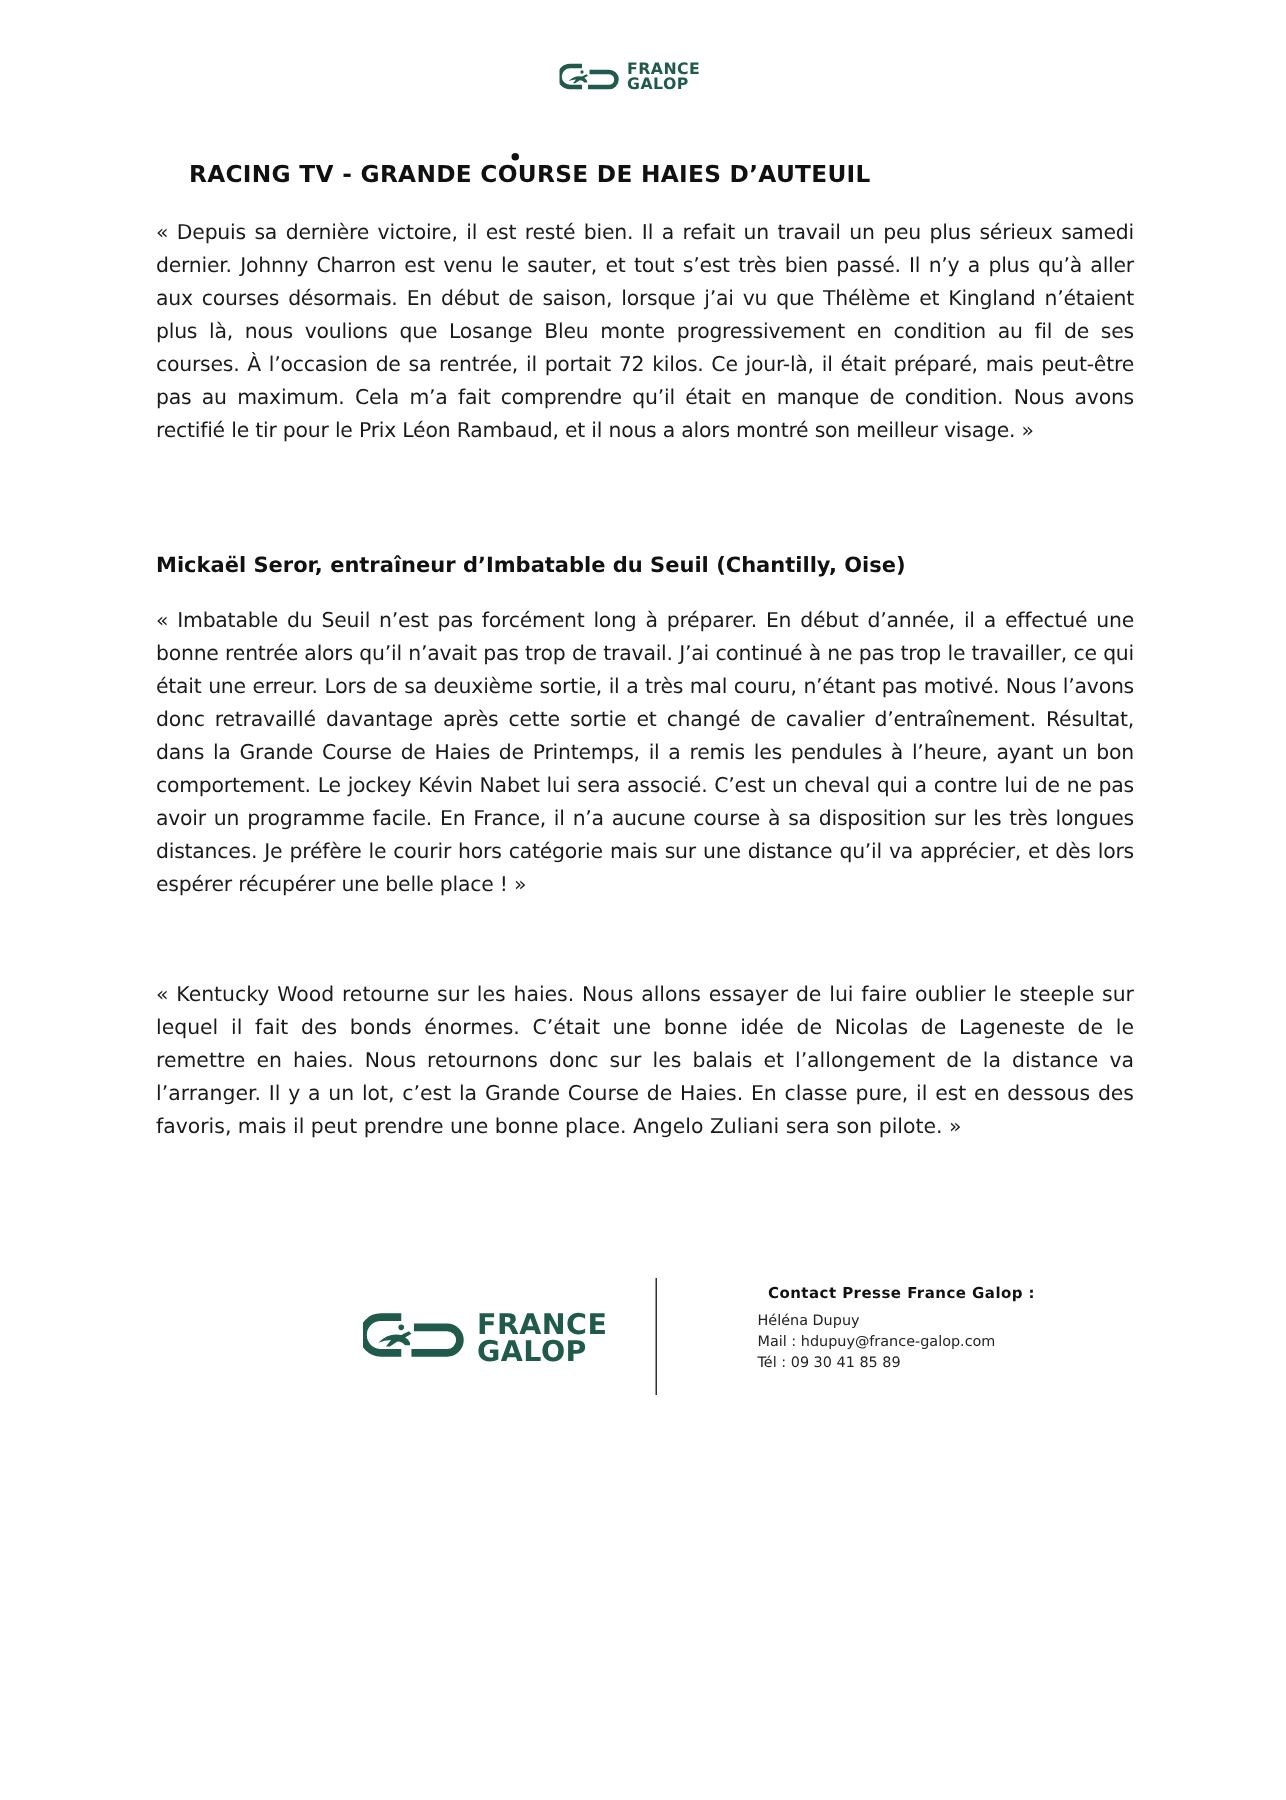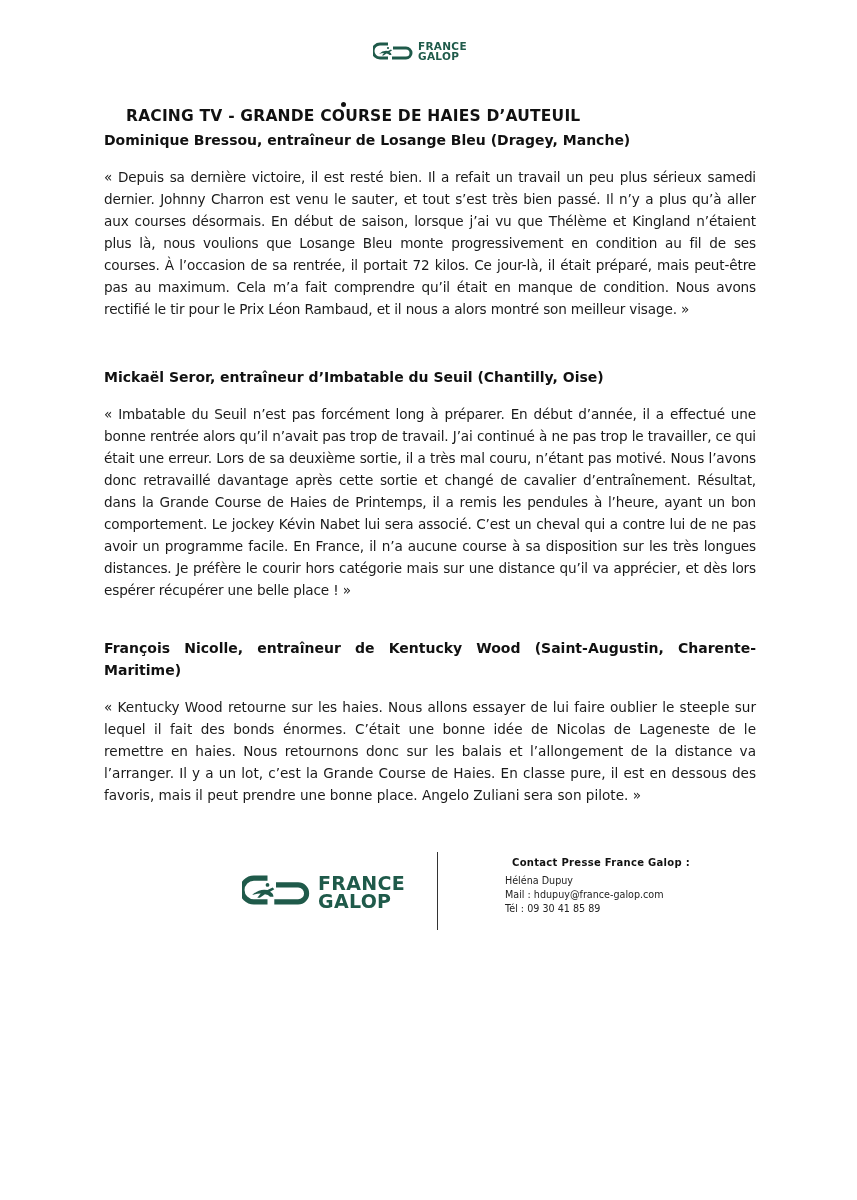--- a/index.html
+++ b/index.html
@@ -68,31 +68,29 @@
     <div>GALOP</div>
   </div>
 </div>
 
 <div class="section-title">
   <span class="bullet"></span>
   <span>RACING TV - GRANDE COURSE DE HAIES D’AUTEUIL</span>
 </div>
 
 <div class="block" id="b1">
-  <div class="speaker">Dominique Bressou, entraîneur de Losange Bleu (Dragey, Manche)</div>
   <div class="quote">« Depuis sa dernière victoire, il est resté bien. Il a refait un travail un peu plus sérieux samedi dernier. Johnny Charron est venu le sauter, et tout s’est très bien passé. Il n’y a plus qu’à aller aux courses désormais. En début de saison, lorsque j’ai vu que Thélème et Kingland n’étaient plus là, nous voulions que Losange Bleu monte progressivement en condition au fil de ses courses. À l’occasion de sa rentrée, il portait 72 kilos. Ce jour-là, il était préparé, mais peut-être pas au maximum. Cela m’a fait comprendre qu’il était en manque de condition. Nous avons rectifié le tir pour le Prix Léon Rambaud, et il nous a alors montré son meilleur visage. »</div>
 </div>
 
 <div class="block" id="b2">
   <div class="speaker">Mickaël Seror, entraîneur d’Imbatable du Seuil (Chantilly, Oise)</div>
   <div class="quote">« Imbatable du Seuil n’est pas forcément long à préparer. En début d’année, il a effectué une bonne rentrée alors qu’il n’avait pas trop de travail. J’ai continué à ne pas trop le travailler, ce qui était une erreur. Lors de sa deuxième sortie, il a très mal couru, n’étant pas motivé. Nous l’avons donc retravaillé davantage après cette sortie et changé de cavalier d’entraînement. Résultat, dans la Grande Course de Haies de Printemps, il a remis les pendules à l’heure, ayant un bon comportement. Le jockey Kévin Nabet lui sera associé. C’est un cheval qui a contre lui de ne pas avoir un programme facile. En France, il n’a aucune course à sa disposition sur les très longues distances. Je préfère le courir hors catégorie mais sur une distance qu’il va apprécier, et dès lors espérer récupérer une belle place ! »</div>
 </div>
 
 <div class="block" id="b3">
-  <div class="speaker">François Nicolle, entraîneur de Kentucky Wood (Saint-Augustin, Charente-Maritime)</div>
   <div class="quote">« Kentucky Wood retourne sur les haies. Nous allons essayer de lui faire oublier le steeple sur lequel il fait des bonds énormes. C’était une bonne idée de Nicolas de Lageneste de le remettre en haies. Nous retournons donc sur les balais et l’allongement de la distance va l’arranger. Il y a un lot, c’est la Grande Course de Haies. En classe pure, il est en dessous des favoris, mais il peut prendre une bonne place. Angelo Zuliani sera son pilote. »</div>
 </div>
 
 <div class="logo" id="footer-logo">
   <svg class="logo-mark" viewBox="0 0 80 36">
     <path d="M30 4 H14 a14 14 0 0 0 0 28 H30" fill="none" stroke="#1f5a4a" stroke-width="6"></path>
     <path d="M40 12 H66 a10 10 0 0 1 0 20 H38" fill="none" stroke="#1f5a4a" stroke-width="6"></path>
     <path d="M12 24 q8 -8 18 -6 l6 -3 l2 2 l-5 3 q4 2 4 6 l-4 0 q-2 -3 -6 -3 l-6 4 l-3 0 l4 -5 q-5 0 -10 2 z" fill="#1f5a4a"></path>
     <circle cx="30" cy="12" r="2.2" fill="#1f5a4a"></circle>
   </svg>

